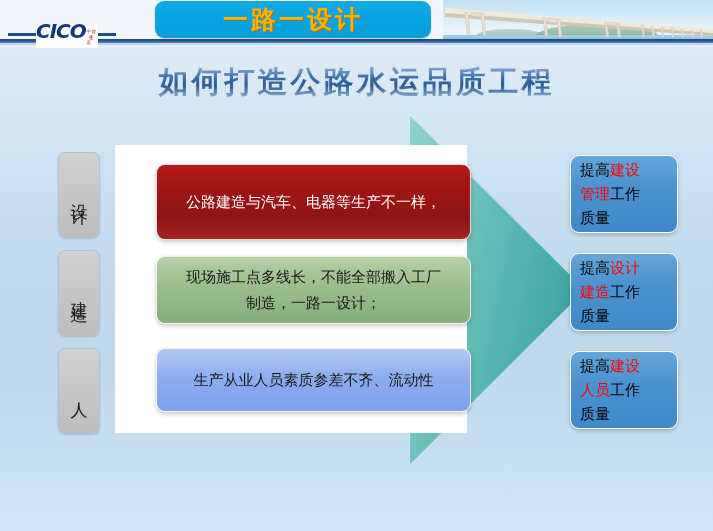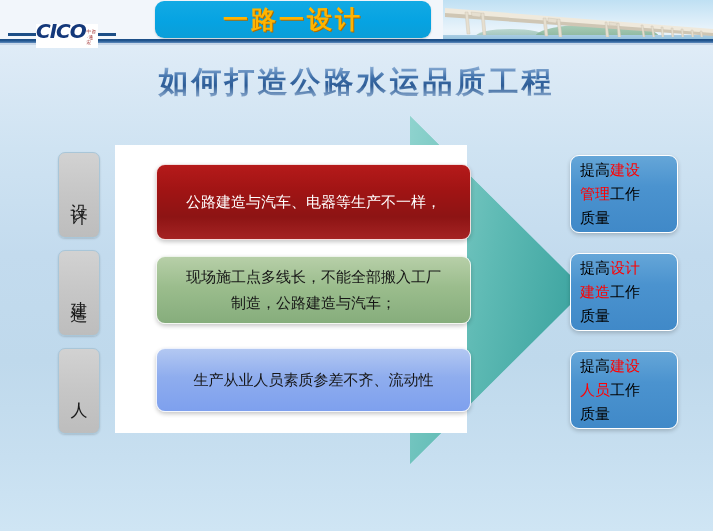--- a/index.html
+++ b/index.html
@@ -368,21 +368,21 @@
 
   <div class="stmt-box s0">
     <div class="stmt-text">
       <span>公路建造与汽车、电器等生产不一样，</span><br>
     </div>
   </div>
 
   <div class="stmt-box s1">
     <div class="stmt-text">
       <span>现场施工点多线长，不能全部搬入工厂</span><br>
-      <span>制造，公路建造与汽车；</span>
+      <span>制造，一路一设计；</span>
     </div>
   </div>
 
   <div class="stmt-box s2">
     <div class="stmt-text">
       <span>生产从业人员素质参差不齐、流动性</span><br>
     </div>
   </div>
 
   <div class="out-box o0">

